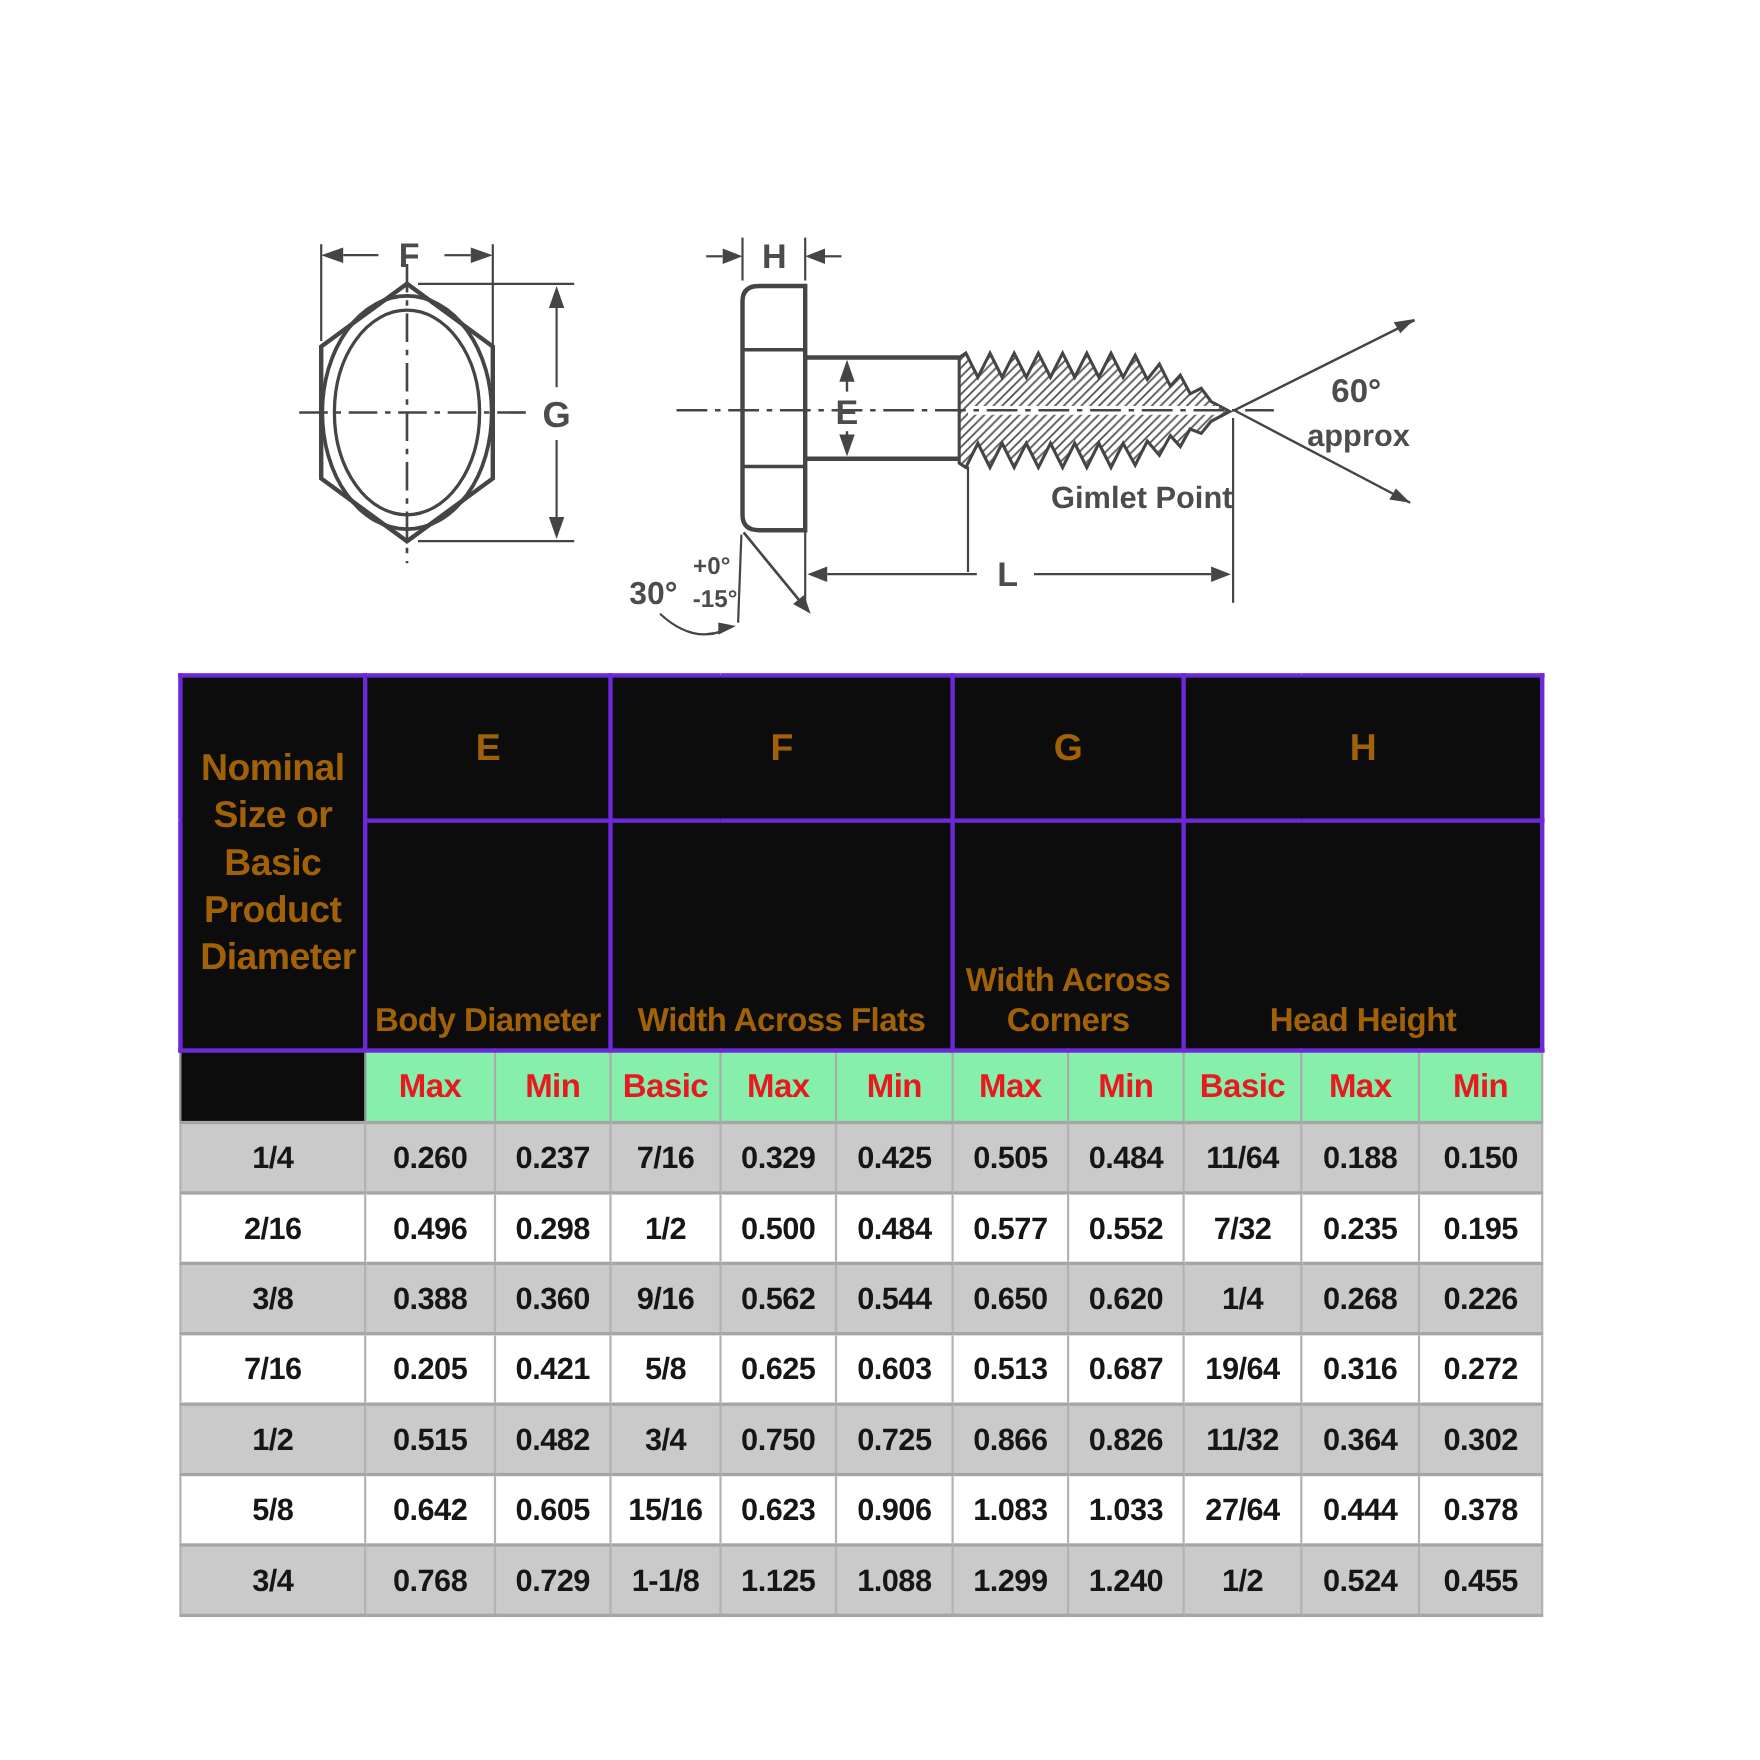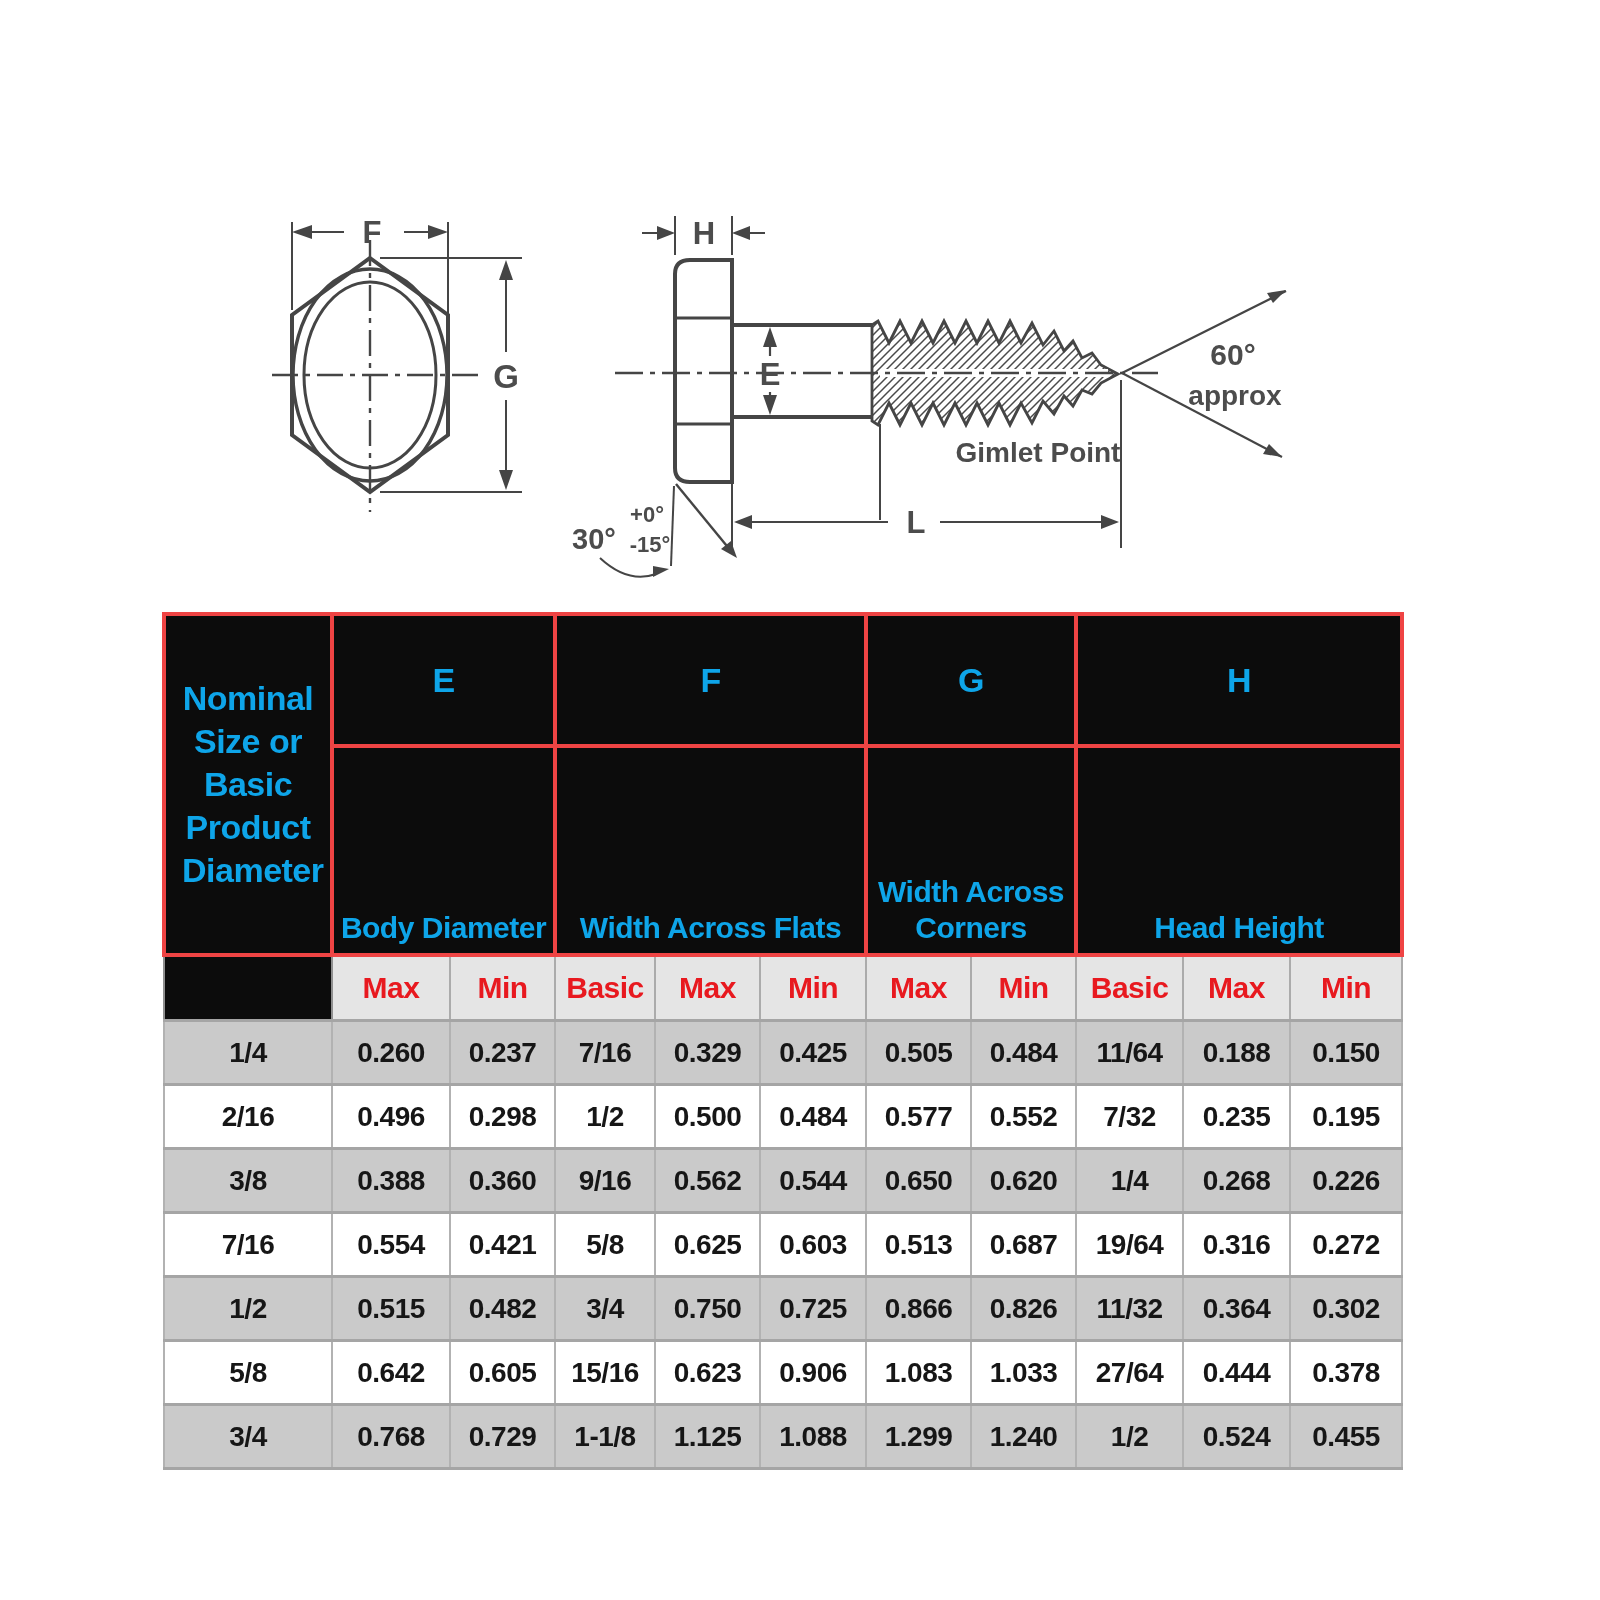--- a/index.html
+++ b/index.html
@@ -6,27 +6,27 @@
   .page{position:relative;width:1600px;height:1600px;background:#ffffff;overflow:hidden;
         font-family:"Liberation Sans",sans-serif;}
   svg text{font-family:"Liberation Sans",sans-serif;fill:#4c4c4c;font-weight:bold;}
   .drawing{position:absolute;top:0;left:0;}
 
   table.spec{position:absolute;left:162px;top:612px;width:1238px;border-collapse:collapse;
              table-layout:fixed;}
   table.spec th, table.spec td{text-align:center;vertical-align:middle;letter-spacing:-0.5px;}
 
   
-  .hdr{background:var(--header_bg,#0c0c0c);color:#0ea5e9;font-weight:bold;border:4px solid #ef4444;}
+  .hdr{background:var(--header_bg,#0c0c0c);color:#a16207;font-weight:bold;border:4px solid #6d28d9;}
   tr.letters .hdr{font-size:34px;height:126px;}
   tr.subtitles .hdr{font-size:30px;height:196px;vertical-align:bottom;padding-bottom:8px;line-height:1.18;text-align:center;}
   th.corner{font-size:30px;line-height:1.26;padding:0 16px;}
 
   
-  tr.limits th{background:#e5e5e5;color:var(--accent_red,#e8191f);font-size:30px;font-weight:bold;
+  tr.limits th{background:#86efac;color:var(--accent_red,#e8191f);font-size:30px;font-weight:bold;
                height:60px;border:2px solid #ababab;}
   tr.limits th.corner-sm{background:var(--header_bg,#0c0c0c);border:2px solid #8f8f8f;}
 
   
   tbody td{font-size:28px;font-weight:bold;color:#161616;height:59px;
            border-left:2px solid #b2b2b2;border-right:2px solid #b2b2b2;
            border-top:3px solid #a5a5a5;border-bottom:3px solid #a5a5a5;background:#fff;}
   tbody tr.alt td{background:var(--row_alt,#cacaca);}
 </style>
 </head>
@@ -218,21 +218,21 @@
         <td>0.562</td>
         <td>0.544</td>
         <td>0.650</td>
         <td>0.620</td>
         <td>1/4</td>
         <td>0.268</td>
         <td>0.226</td>
       </tr>
       <tr>
         <td>7/16</td>
-        <td>0.554</td>
+        <td>0.205</td>
         <td>0.421</td>
         <td>5/8</td>
         <td>0.625</td>
         <td>0.603</td>
         <td>0.513</td>
         <td>0.687</td>
         <td>19/64</td>
         <td>0.316</td>
         <td>0.272</td>
       </tr>

